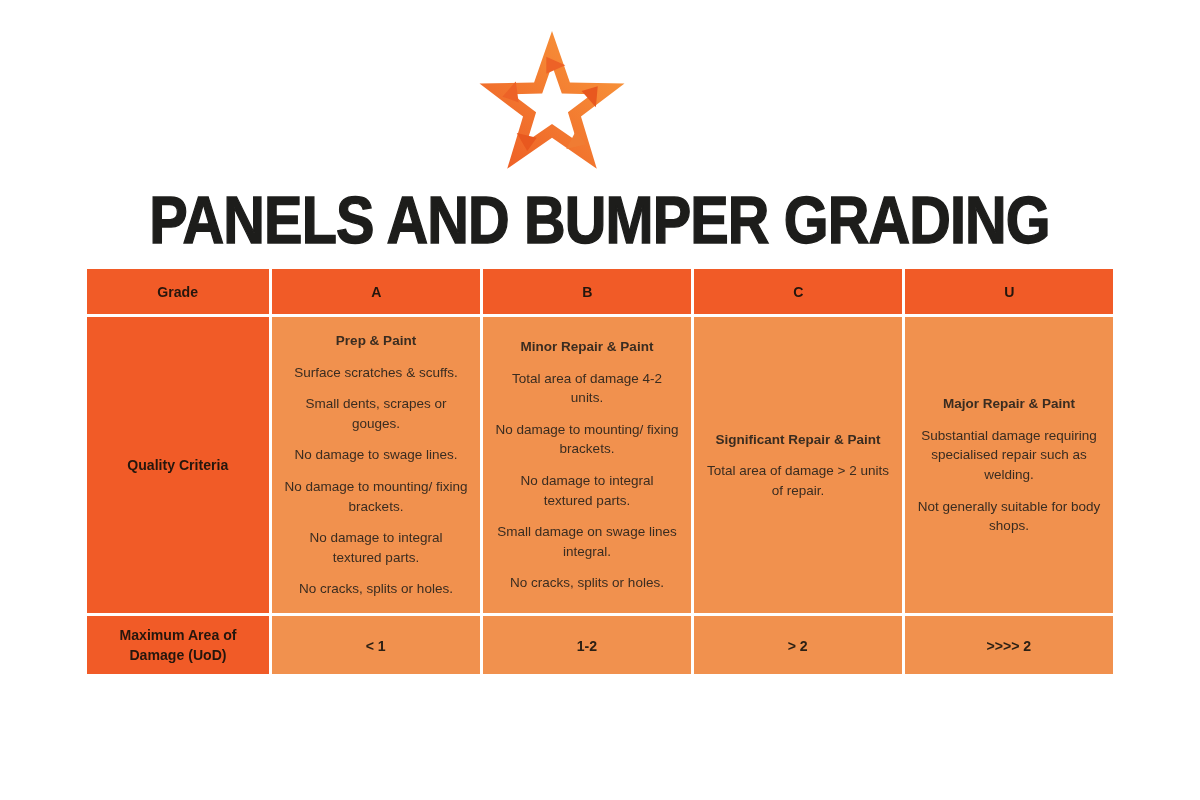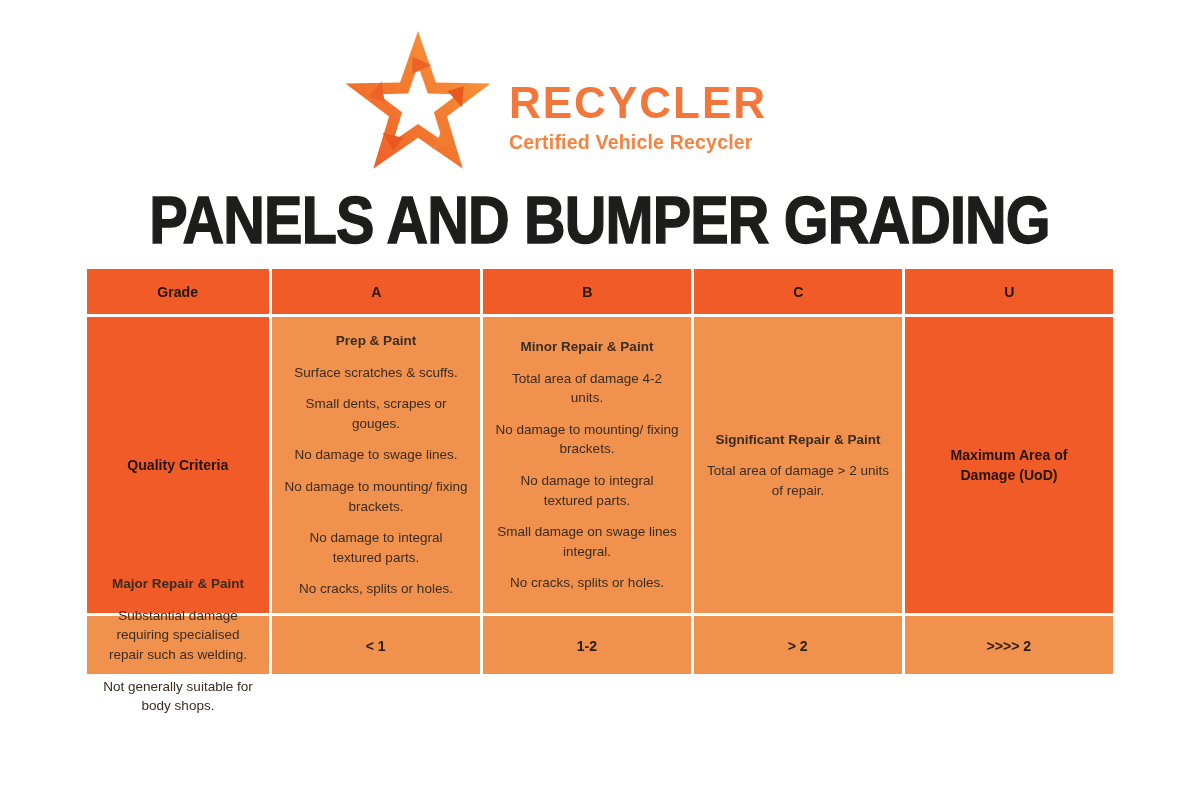--- a/index.html
+++ b/index.html
@@ -114,24 +114,20 @@
     <path fill="url(#starGrad)" d="M85 5 L103.8 59.1 L161.1 60.3 L115.4 94.9 L132 149.7 L85 117 L38 149.7 L54.6 94.9 L8.9 60.3 L66.2 59.1 Z"></path>
 
     <path fill="#ffffff" d="M85 41 L95.3 70.8 L126.8 71.4 L101.7 90.4 L110.9 120.6 L85 102.6 L59.1 120.6 L68.3 90.4 L43.2 71.4 L74.7 70.8 Z"></path>
 
     <polygon fill="#ed6227" points="99,41 79,32 79,50"></polygon>
     <polygon fill="#e8581f" points="131,85 133,63 116,68"></polygon>
     <polygon fill="#f07c33" points="100,129 121,124 110,110"></polygon>
     <polygon fill="#e8581f" points="48,112 59,131 69,117"></polygon>
     <polygon fill="#ed6227" points="47,58 33,74 50,80"></polygon>
   </svg>
-  <div class="logo-text">
-    <div class="brand">RECYCLER</div>
-    <div class="tagline">Certified Vehicle Recycler</div>
-  </div>
 </div>
 
 <h1 class="page-title">
   <span class="title-text">PANELS AND BUMPER GRADING</span>
 </h1>
 
 <div class="grading-table">
 
   <div class="cell hcell">
     <span class="cond">Grade</span>
@@ -157,27 +153,27 @@
     <div class="cell-lines"><p class="cell-line">Surface scratches &amp; scuffs.</p><p class="cell-line">Small dents, scrapes or gouges.</p><p class="cell-line">No damage to swage lines.</p><p class="cell-line">No damage to mounting/ fixing brackets.</p><p class="cell-line">No damage to integral textured parts.</p><p class="cell-line">No cracks, splits or holes.</p></div>
   </div>
   <div class="cell body-cell">
     <p class="cell-heading">Minor Repair &amp; Paint</p>
     <div class="cell-lines"><p class="cell-line">Total area of damage 4-2 units.</p><p class="cell-line">No damage to mounting/ fixing brackets.</p><p class="cell-line">No damage to integral textured parts.</p><p class="cell-line">Small damage on swage lines integral.</p><p class="cell-line">No cracks, splits or holes.</p></div>
   </div>
   <div class="cell body-cell">
     <p class="cell-heading">Significant Repair &amp; Paint</p>
     <div class="cell-lines"><p class="cell-line">Total area of damage &gt; 2 units of repair.</p></div>
   </div>
-  <div class="cell label-cell">
-    <span class="cond">Maximum Area of Damage (UoD)</span>
-  </div>
-
   <div class="cell body-cell">
     <p class="cell-heading">Major Repair &amp; Paint</p>
     <div class="cell-lines"><p class="cell-line">Substantial damage requiring specialised repair such as welding.</p><p class="cell-line">Not generally suitable for body shops.</p></div>
+  </div>
+
+  <div class="cell label-cell">
+    <span class="cond">Maximum Area of Damage (UoD)</span>
   </div>
   <div class="cell value-cell">
     <span class="cond">&lt; 1</span>
   </div>
   <div class="cell value-cell">
     <span class="cond">1-2</span>
   </div>
   <div class="cell value-cell">
     <span class="cond">&gt; 2</span>
   </div>

